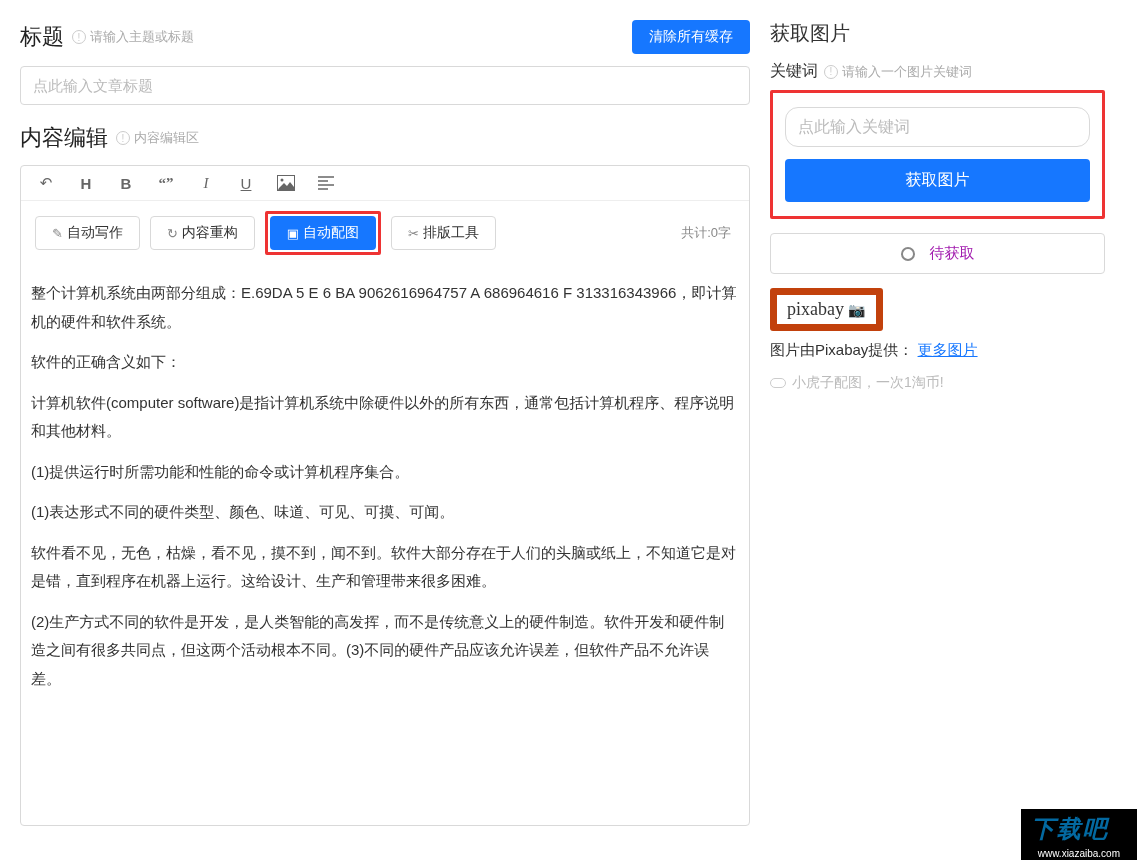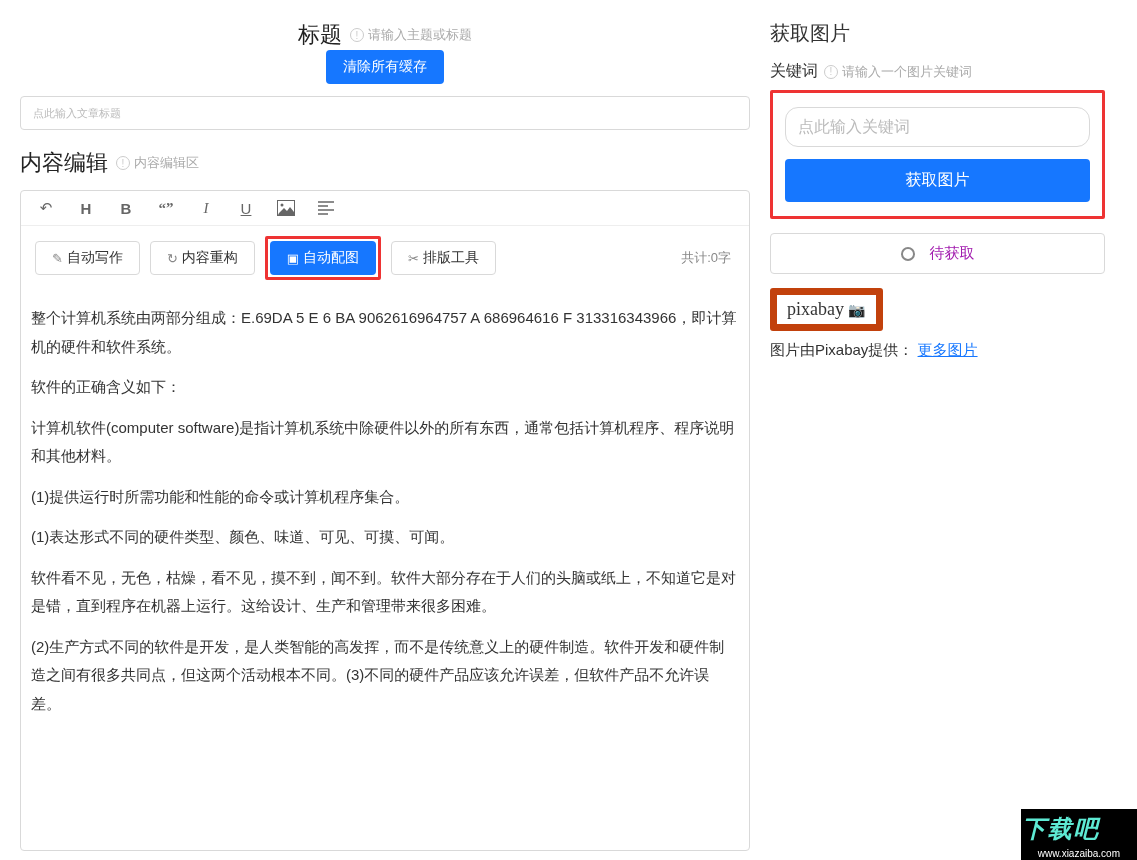--- a/index.html
+++ b/index.html
@@ -1,32 +1,32 @@
 <!DOCTYPE html>
 <html><head>
 <meta charset="utf-8">
 <style>
 * { box-sizing: border-box; margin: 0; padding: 0; }
 body { font-family: -apple-system, "PingFang SC", "Microsoft YaHei", sans-serif; background: #fff; color: #333; font-size: 14px; }
 .container { display: flex; width: 1137px; height: 860px; }
 .main { flex: 1; padding: 20px 20px 0 20px; max-width: 770px; }
 .side { width: 355px; padding: 20px 20px 0 0; }
 
-.title-row { display: flex; justify-content: space-between; align-items: center; margin-bottom: 12px; flex-direction: column; }
+.title-row { display: flex; justify-content: space-between; align-items: center; margin-bottom: 12px; }
 .section-head { display: flex; align-items: center; gap: 8px; }
 .section-title { font-size: 22px; font-weight: 500; color: #222; }
 .hint { color: #aaa; font-size: 13px; display: flex; align-items: center; gap: 4px; }
 .hint-icon { display: inline-flex; width: 14px; height: 14px; border: 1px solid #ccc; border-radius: 50%; align-items: center; justify-content: center; font-size: 10px; color: #ccc; }
 
 .btn { border-radius: 4px; padding: 7px 16px; font-size: 14px; cursor: pointer; display: inline-flex; align-items: center; gap: 4px; border: 1px solid transparent; }
 .btn-primary { background: #1677ff; color: #fff; }
 .btn-default { background: #fff; border: 1px solid #d9d9d9; color: #333; }
 .btn-block { display: flex; justify-content: center; width: 100%; padding: 10px; }
 
-.input { width: 100%; border: 1px solid #d9d9d9; border-radius: 4px; padding: 10px 12px; font-size: 11px; color: #333; }
+.input { width: 100%; border: 1px solid #d9d9d9; border-radius: 4px; padding: 10px 12px; font-size: 15px; color: #333; }
 .input::placeholder { color: #bbb; }
 .title-input { margin-bottom: 18px; }
 
 .editor-wrap { border: 1px solid #d9d9d9; border-radius: 4px; margin-top: 12px; }
 .toolbar1 { display: flex; gap: 18px; padding: 8px 14px; border-bottom: 1px solid #eee; color: #666; font-size: 15px; align-items: center; }
 .tb-icon { cursor: pointer; display: inline-flex; align-items: center; justify-content: center; width: 22px; }
 .toolbar2 { display: flex; gap: 10px; padding: 10px 14px; align-items: center; }
 .spacer { flex: 1; }
 .count { color: #888; font-size: 13px; margin-right: 4px; }
 
@@ -50,21 +50,21 @@
 
 .pixabay-badge { display: inline-block; border: 7px solid #c2410c; border-radius: 3px; padding: 4px 10px; margin-top: 14px; font-size: 18px; color: #333; font-family: serif; }
 .pixabay-badge .cam { font-size: 14px; }
 .provide { margin-top: 10px; font-size: 15px; }
 .provide a { color: #1677ff; text-decoration: underline; }
 
 .footer-note { color: #bbb; font-size: 14px; margin-top: 14px; display: flex; align-items: center; gap: 6px; }
 .cloud-icon { width: 16px; height: 10px; border: 1.5px solid #ccc; border-radius: 50px; display: inline-block; }
 
 .watermark { position: absolute; right: 0; bottom: 0; }
-.wm-top { background: #000; color: #5eead4; font-size: 24px; font-weight: 900; padding: 4px 10px 2px 1px; letter-spacing: 2px; font-style: italic; }
+.wm-top { background: #000; color: #0369a1; font-size: 24px; font-weight: 900; padding: 4px 10px 2px 10px; letter-spacing: 2px; font-style: italic; }
 .wm-bot { background: #000; color: #fff; font-size: 10px; text-align: right; padding: 1px 17px; }
 .container { position: relative; }
 
 .small-icon { font-size: 13px; color: #888; }
 </style>
 </head>
 <body>
 
 <div class="container">
   <div class="main">
@@ -174,19 +174,23 @@
     <div class="pixabay-badge">
       <span>pixabay</span>
       <span class="cam">📷</span>
     </div>
 
     <div class="provide">
       <span>图片由Pixabay提供：</span>
       <a href="#">更多图片</a>
     </div>
 
+    <div class="footer-note">
+      <span class="cloud-icon"></span>
+      <span>小虎子配图，一次1淘币!</span>
+    </div>
   </div>
 
   <div class="watermark">
     <div class="wm-top">下载吧</div>
     <div class="wm-bot">www.xiazaiba.com</div>
   </div>
 </div>
 
 </body></html>

